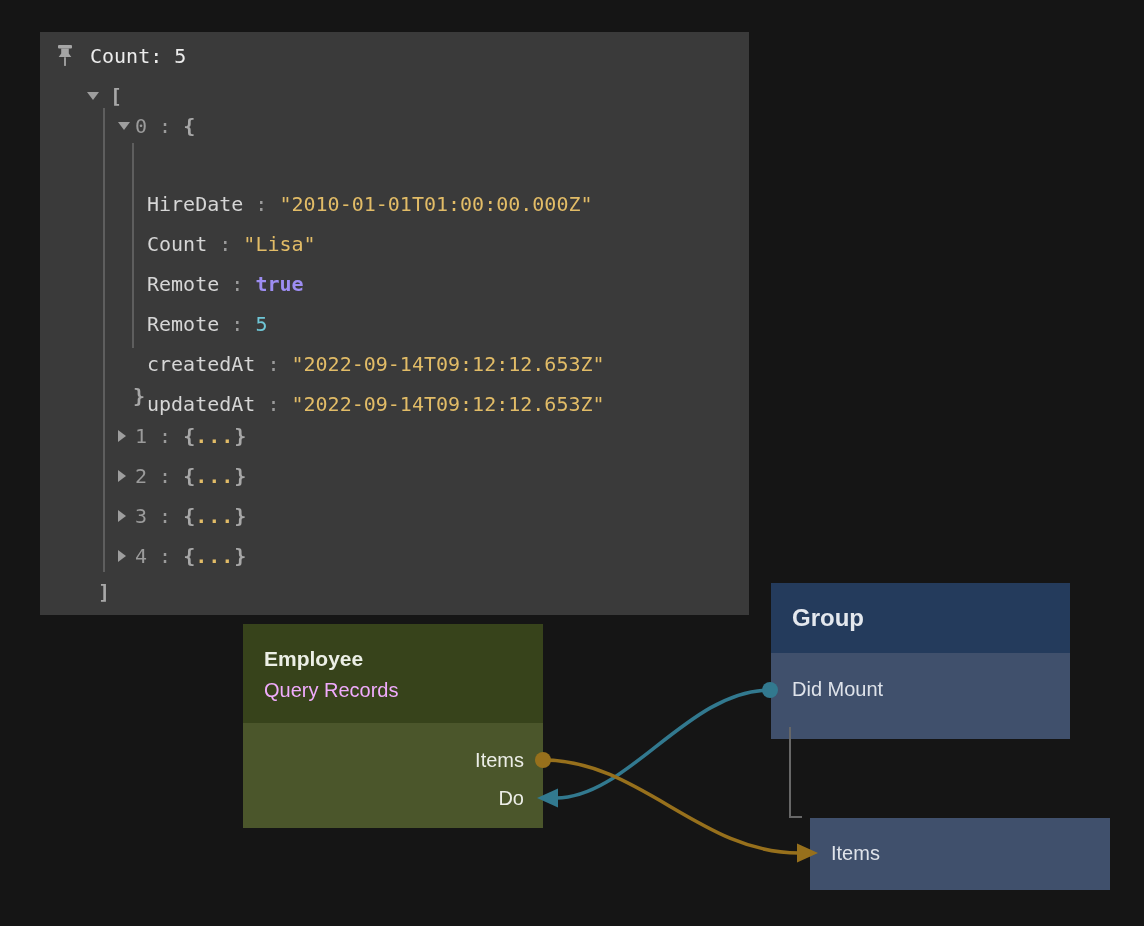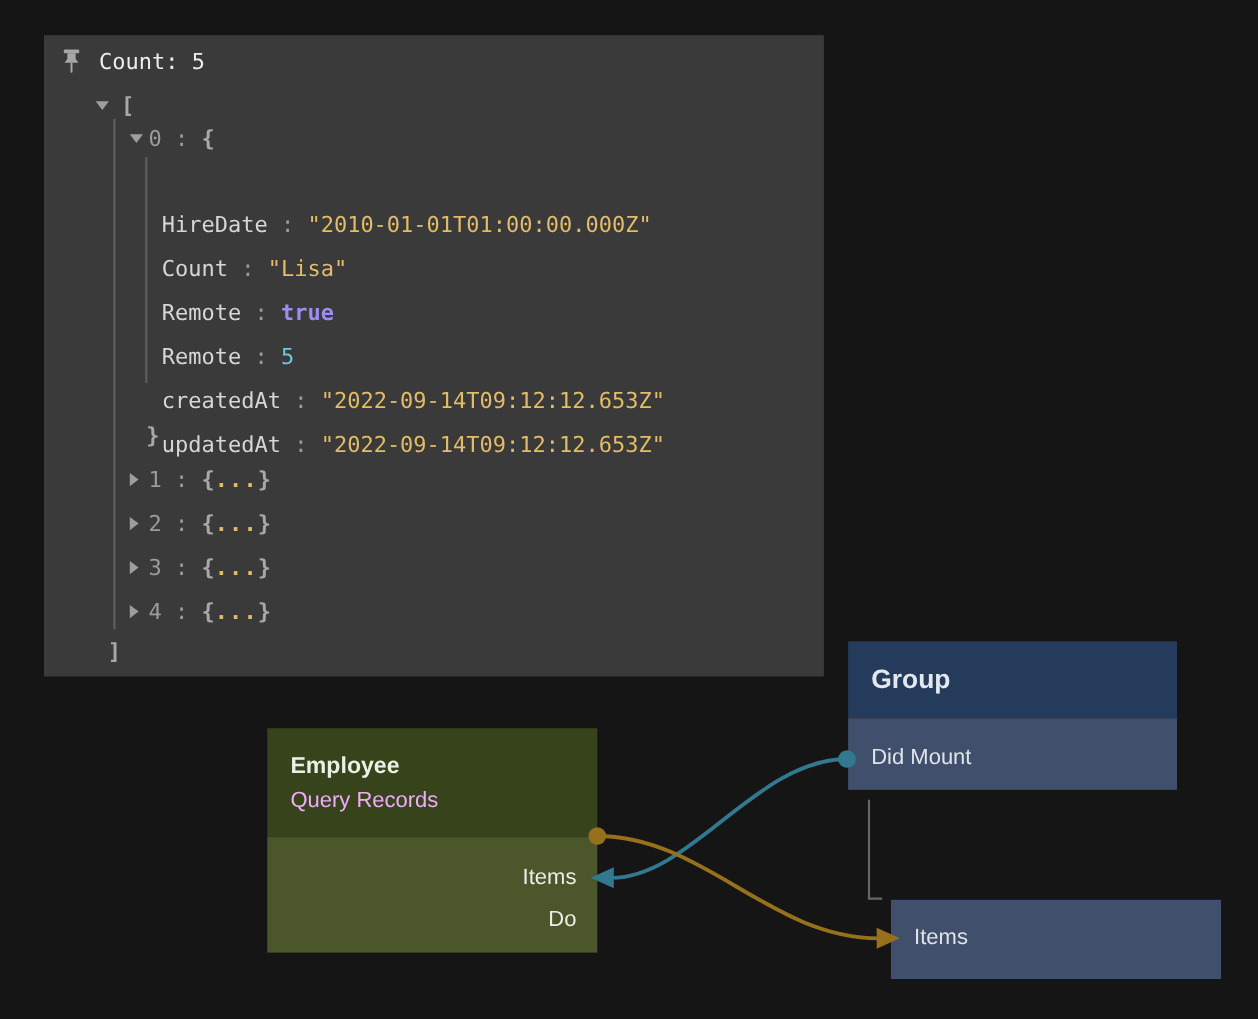--- a/index.html
+++ b/index.html
@@ -41,39 +41,39 @@
   .k{color:#D6D6D6;}
   .p{color:#9B9B9B;}
   .brace{color:#A8A8A8;font-weight:bold;}
   .s{color:#E2BC67;}
   .b{color:#9D8DF2;font-weight:bold;}
   .n{color:#6FC7D7;}
   .d{color:#E2BC67;font-weight:bold;letter-spacing:1px;}
 
   
   .node{position:absolute;}
-  .employee{left:243px;top:624px;width:300px;height:204px;margin-top:38px;}
+  .employee{left:243px;top:624px;width:300px;height:204px;}
   .e-hdr{position:absolute;left:0;top:0;width:100%;height:99px;background:#37431B;}
   .e-title{position:absolute;left:21px;top:35px;transform:translateY(-50%);
     font-size:21px;font-weight:bold;color:#ECEFE6;}
   .e-sub{position:absolute;left:21px;top:66px;transform:translateY(-50%);
     font-size:20px;color:#f0abfc;}
   .e-body{position:absolute;left:0;top:99px;width:100%;height:105px;background:#4B562B;}
   .port-r{position:absolute;right:19px;transform:translateY(-50%);
     font-size:20px;color:#ECEDE7;}
 
   .group{left:771px;top:583px;width:299px;height:142px;}
   .tablenode{left:810px;top:745px;width:300px;height:145px;}
   .b-hdr{position:absolute;left:0;top:0;width:100%;background:#243B5C;}
   .group .b-hdr{height:70px;}
   .tablenode .b-hdr{height:73px;}
   .b-title{position:absolute;left:21px;top:50%;transform:translateY(-50%);
     font-size:24px;font-weight:bold;color:#E4E8EE;}
   .b-body{position:absolute;left:0;width:100%;background:#40506C;}
-  .group .b-body{top:70px;height:65px;}
+  .group .b-body{top:70px;height:86px;}
   .tablenode .b-body{top:73px;height:72px;}
   .port-l{position:absolute;left:21px;transform:translateY(-50%);
     font-size:20px;color:#DFE3EA;}
   .group .port-l{top:36px;}
   .tablenode .port-l{top:35px;}
 
   .wires{position:absolute;inset:0;pointer-events:none;}
 </style>
 </head>
 <body>

